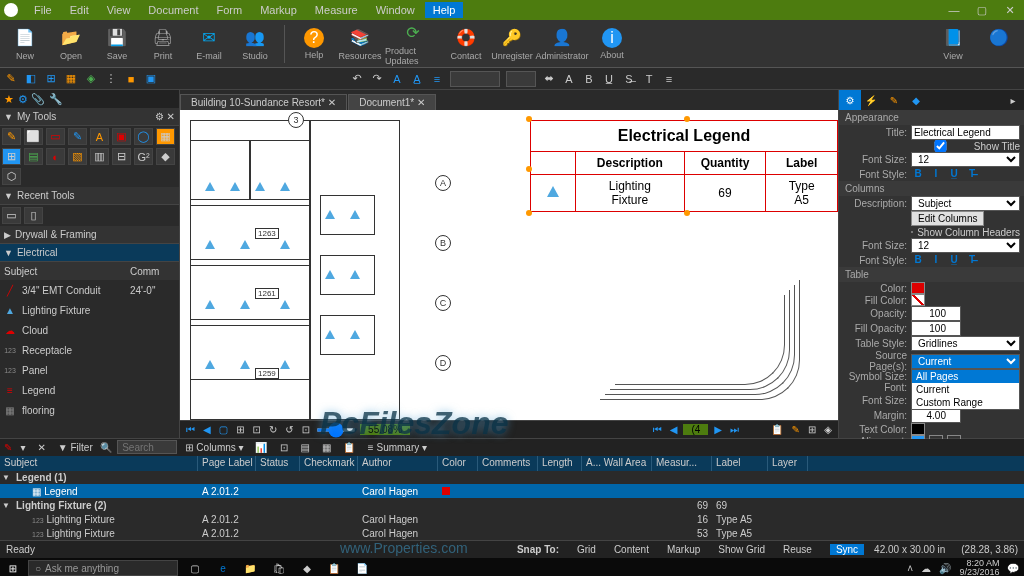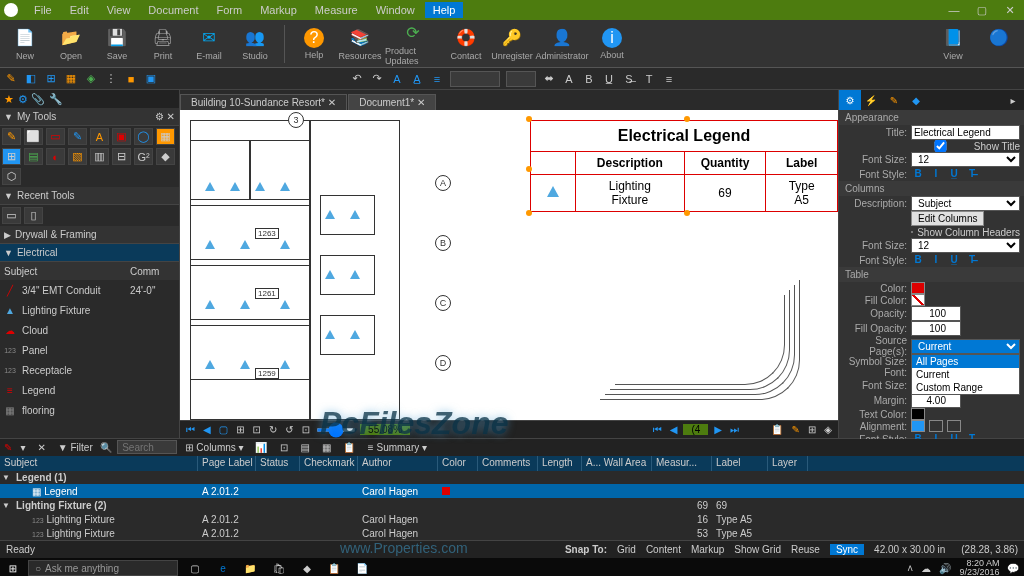--- a/index.html
+++ b/index.html
@@ -96,21 +96,21 @@
 .rp-row .check { width: 12px; height: 12px; }
 .rp-row .stylechip { width: 14px; height: 14px; font-size: 10px; font-weight: bold; color: #0078d4; text-align: center; cursor: pointer; border: 1px solid transparent; }
 .rp-row .swatch { width: 14px; height: 12px; border: 1px solid #888; cursor: pointer; }
 .dropdown-open { position: relative; }
 .dropdown-list { position: absolute; top: 15px; left: 0; right: 0; background: #fff; border: 1px solid #555; z-index: 10; }
 .dropdown-list .opt { padding: 1px 4px; color: #000; cursor: pointer; }
 .dropdown-list .opt.sel { background: #0078d4; color: #fff; }
 
 
 .statusbar { height: 18px; background: #222; display: flex; align-items: center; padding: 0 6px; font-size: 10px; gap: 10px; border-top: 1px solid #444; }
-.statusbar .snap { display: flex; gap: 10px; }
+.statusbar .snap { display: flex; gap: 18px; }
 .statusbar .snap span { cursor: pointer; }
 .statusbar .sync { background: #0078d4; color: #fff; padding: 0 6px; }
 .statusbar .right { margin-left: auto; display: flex; gap: 16px; }
 
 
 .taskbar { height: 20px; background: #0a0a0a; display: flex; align-items: center; padding: 0 4px; gap: 6px; font-size: 10px; }
 .taskbar .win { width: 18px; height: 16px; display: flex; align-items: center; justify-content: center; color: #fff; cursor: pointer; }
 .taskbar .search { background: #2a2a2a; border: 1px solid #444; color: #999; padding: 1px 6px; width: 150px; display: flex; align-items: center; gap: 4px; height: 16px; }
 .taskbar .tbico { width: 22px; height: 16px; display: flex; align-items: center; justify-content: center; cursor: pointer; }
 .taskbar .tbright { margin-left: auto; display: flex; align-items: center; gap: 8px; }
@@ -296,25 +296,25 @@
       <div class="electrical-row">
           <span class="ico" style="color:#4fa8e0">▲</span>
           <span>Lighting Fixture</span>
         </div>
       <div class="electrical-row">
           <span class="ico" style="color:#d00">☁</span>
           <span>Cloud</span>
         </div>
       <div class="electrical-row">
           <span class="ico" style="color:#888;font-size:7px">123</span>
-          <span>Panel</span>
+          <span>Receptacle</span>
         </div>
       <div class="electrical-row">
           <span class="ico" style="color:#888;font-size:7px">123</span>
-          <span>Receptacle</span>
+          <span>Panel</span>
         </div>
       <div class="electrical-row">
           <span class="ico" style="color:#d00">≡</span>
           <span>Legend</span>
         </div>
       <div class="electrical-row">
           <span class="ico" style="color:#888">▦</span>
           <span>flooring</span>
         </div>
     </div>
@@ -501,20 +501,24 @@
       </div>
     <div class="rp-row">
         <span class="lbl">Opacity:</span>
         <input class="num" value="100" style="">
       </div>
     <div class="rp-row">
         <span class="lbl">Fill Opacity:</span>
         <input class="num" value="100" style="">
       </div>
     <div class="rp-row">
+        <span class="lbl">Table Style:</span>
+        <select><option>Gridlines</option></select>
+      </div>
+    <div class="rp-row">
         <span class="lbl">Source Page(s):</span>
       <div class="dropdown-open" style="flex:1">
         <select style="width:100%;background:#0078d4;color:#fff"><option>Current</option></select>
         <div class="dropdown-list">
           <div class="opt sel">All Pages</div>
           <div class="opt">Current</div>
           <div class="opt">Custom Range</div>
         </div>
       </div>
     </div>

